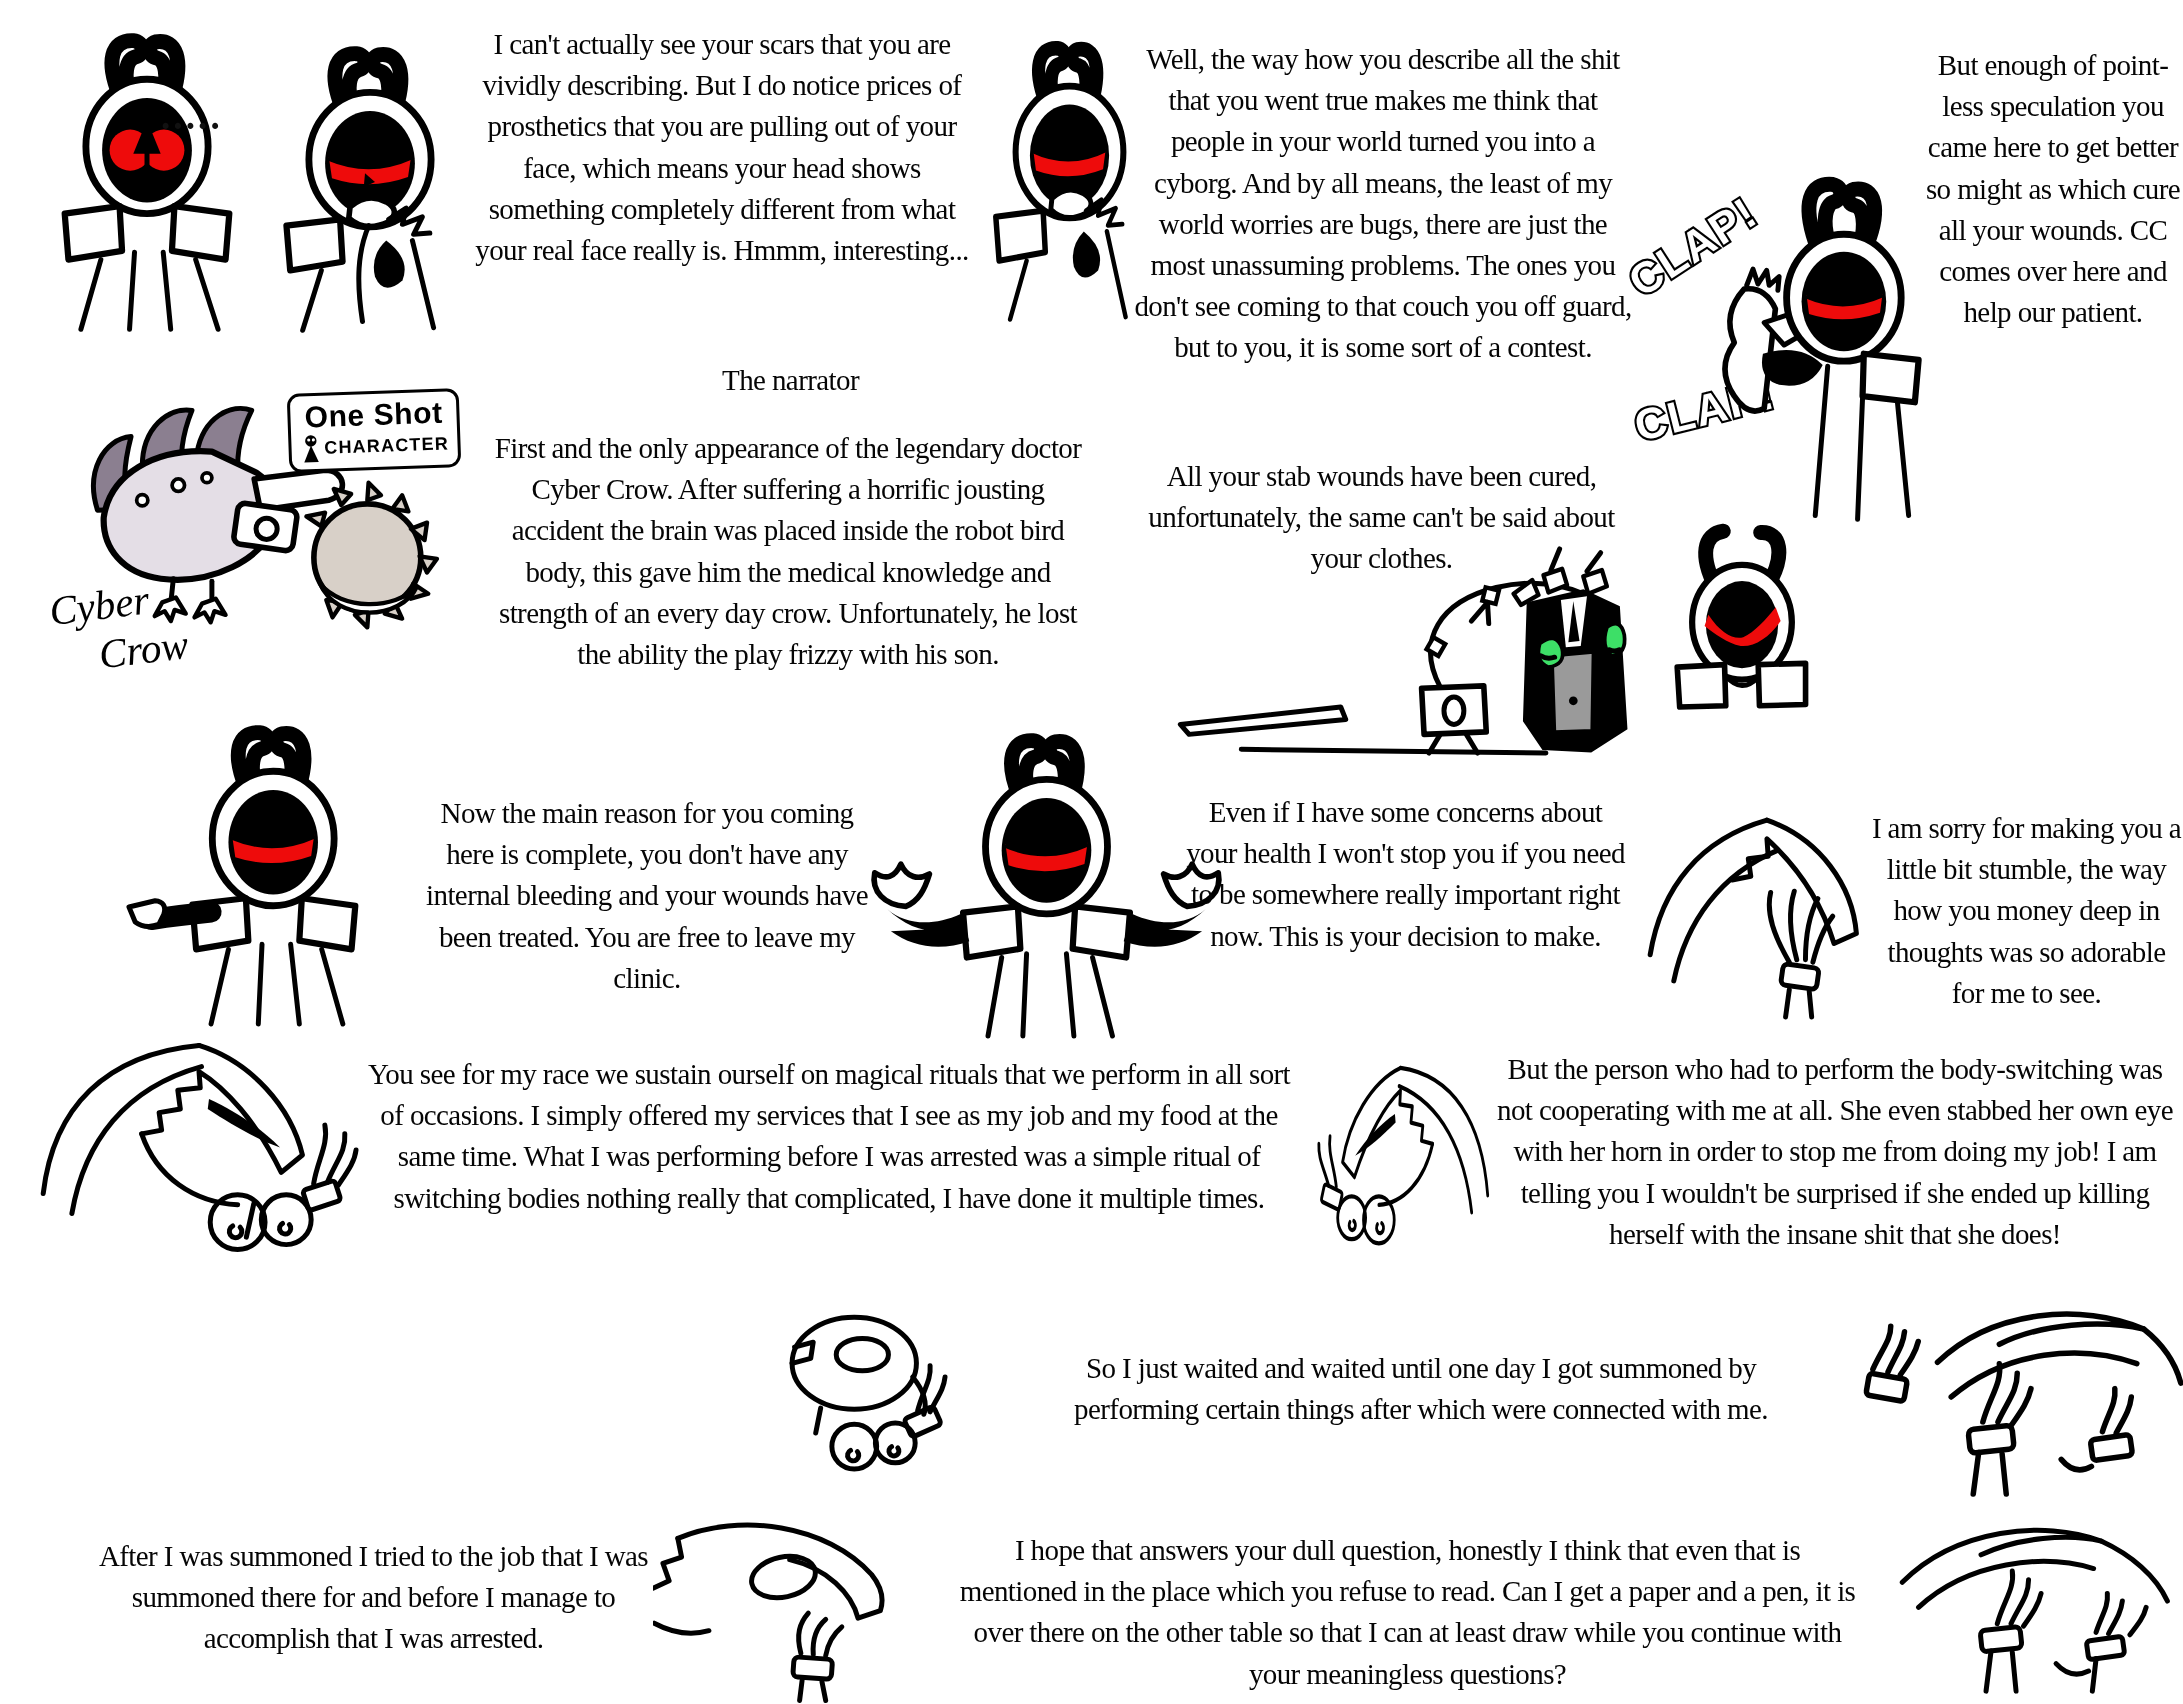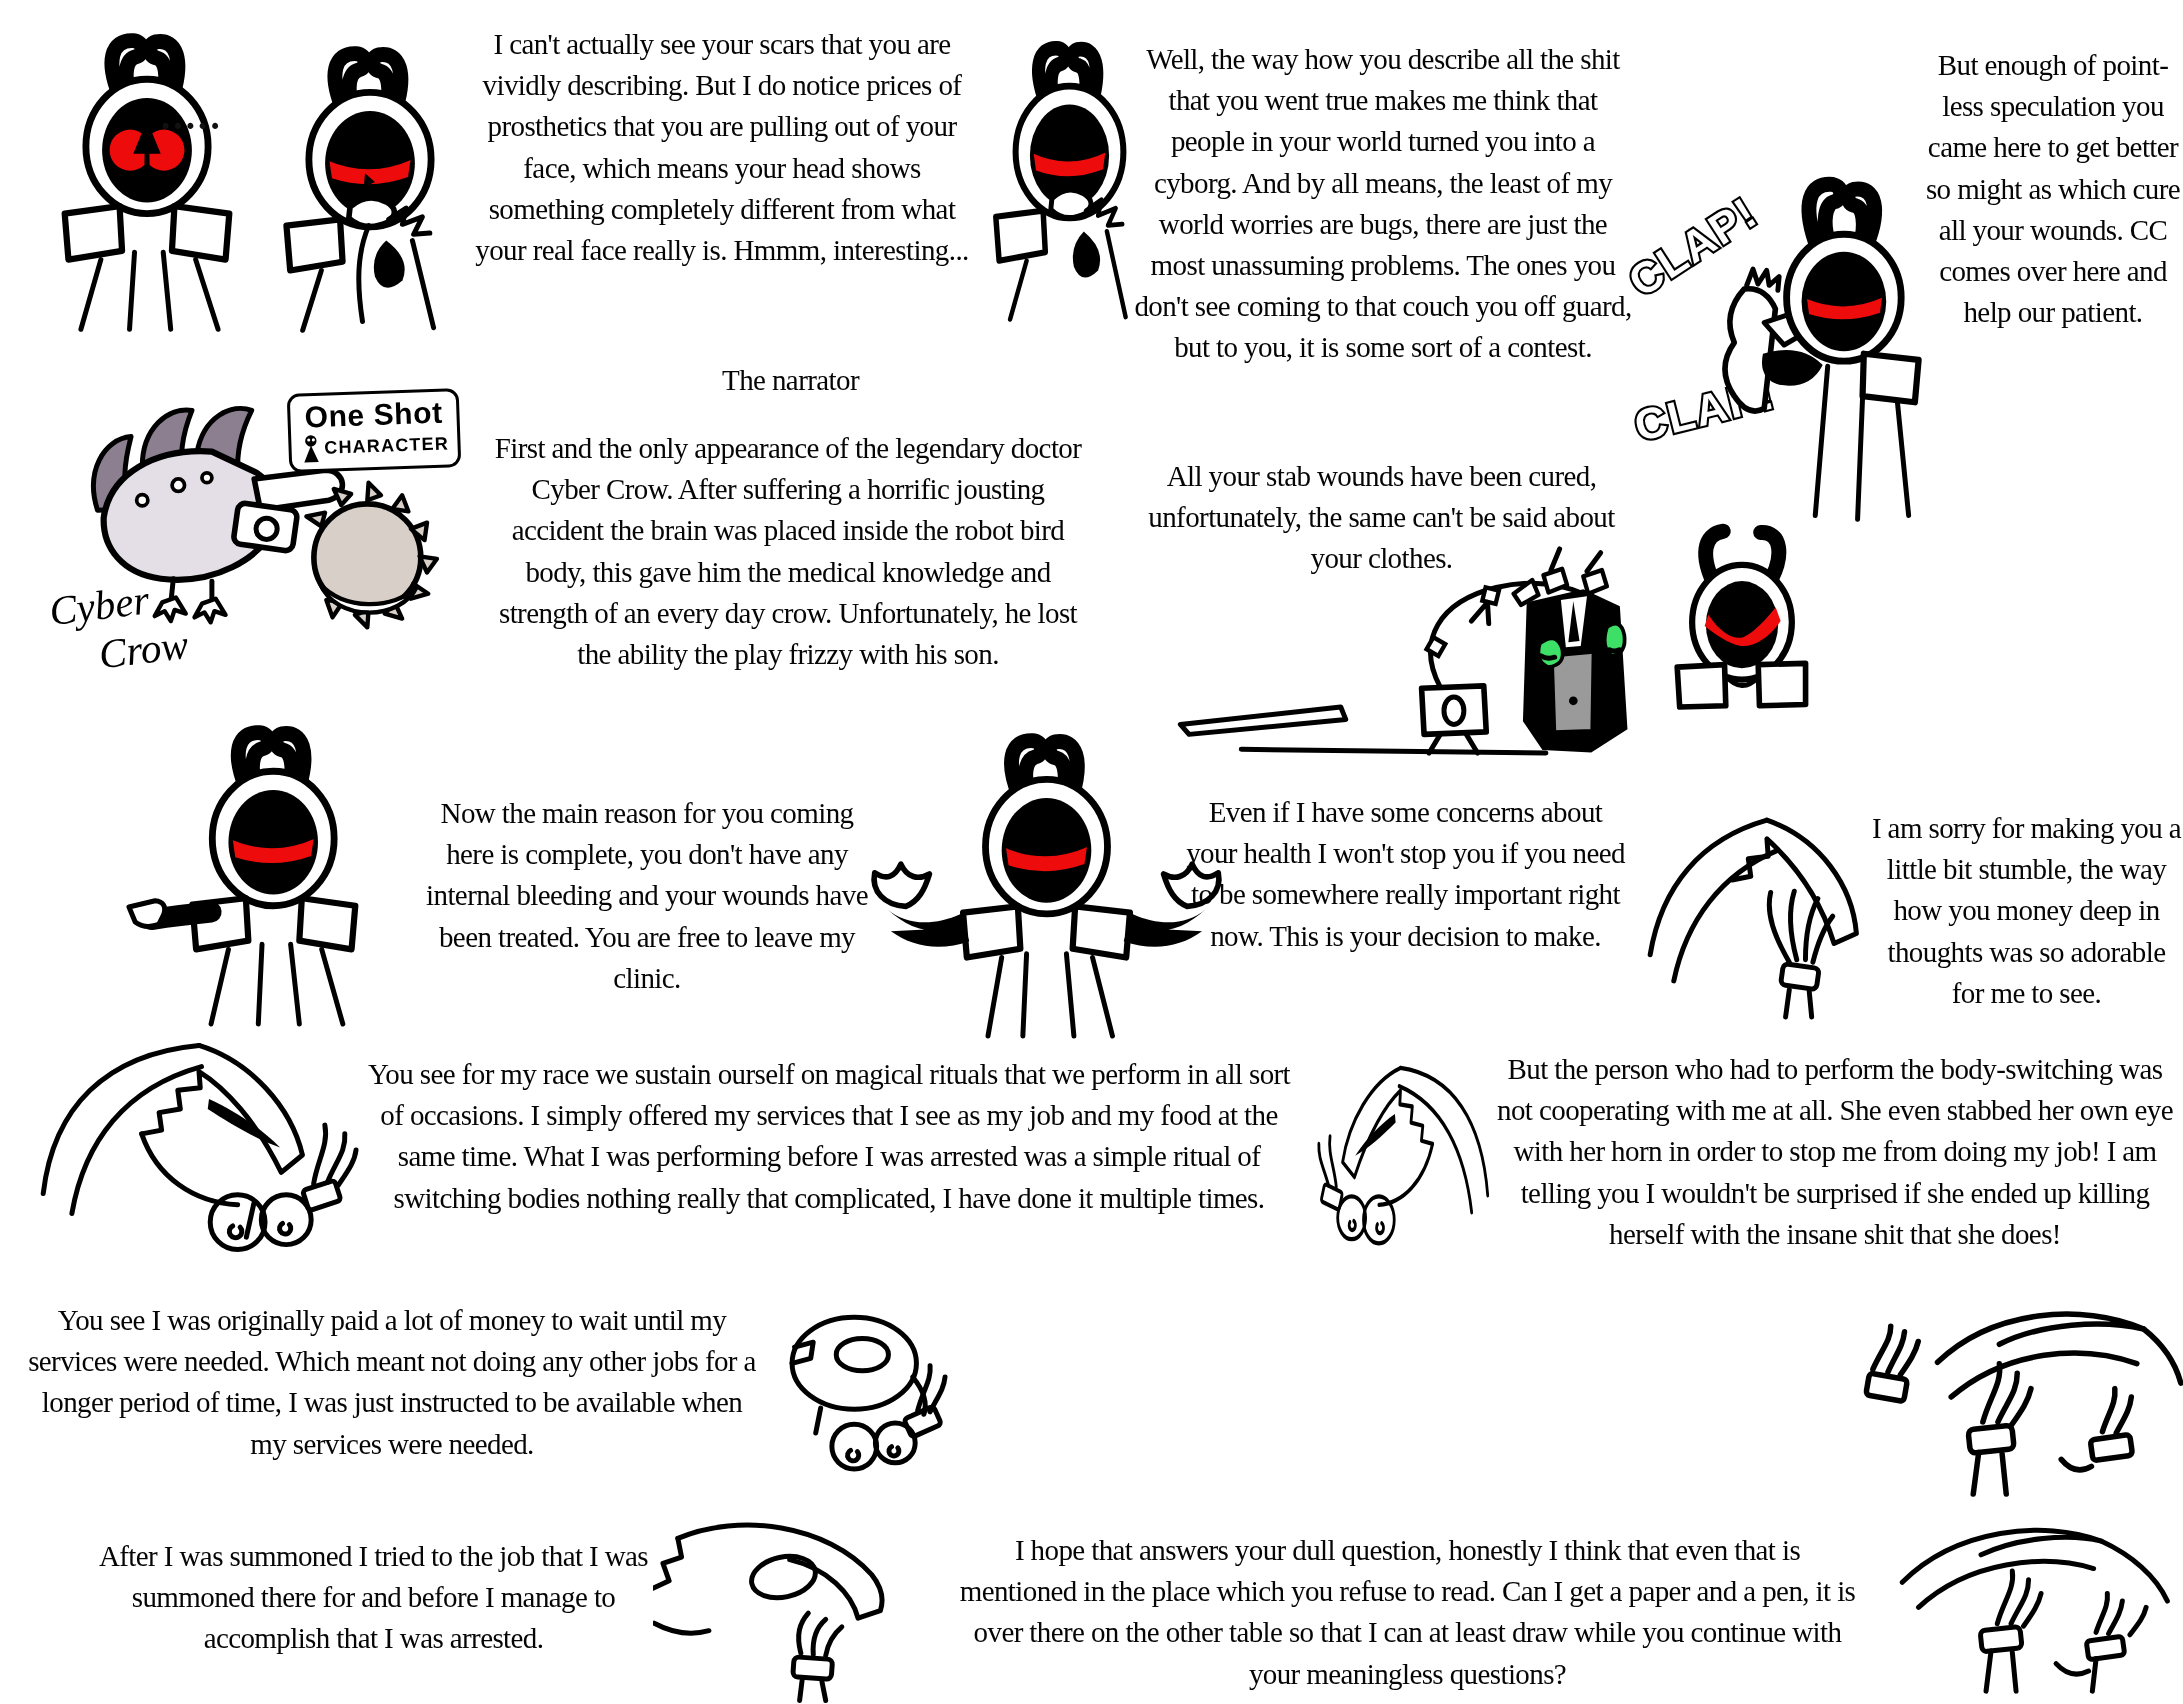--- a/index.html
+++ b/index.html
@@ -295,37 +295,37 @@
       <path class="sk" d="M322,318 a10,10 0 1 0 12,2"></path>
         <path class="sk" d="M402,314 a9,9 0 1 0 11,2"></path>
       <rect x="438" y="252" width="54" height="34" rx="6" class="sk" transform="rotate(-18 465 269)"></rect>
       <path class="sk" d="M452,250 C458,212 476,188 470,156"></path>
       <path class="sk" d="M474,248 C488,214 504,198 502,170"></path>
     </svg>
   </div>
 
   <div class="speech" style="left:1487px;top:1049px;width:696px">But the person who had to perform the body-switching was not cooperating with me at all. She even stabbed her own eye with her horn in order to stop me from doing my job! I am telling you I wouldn't be surprised if she ended up killing herself with the insane shit that she does!</div>
 
-  <div class="speech" style="left:26px;top:1300px;width:732px">You see I was originally paid a lot of money to wait until my services were needed. Which meant not doing any other jobs for a longer period of time, I was just instructed to be available when my services were needed.</div>
 
   <svg class="char" style="left:761px;top:1290px" width="189" height="220" viewBox="0 0 304 354" preserveAspectRatio="none">
     <ellipse class="sk" cx="150" cy="118" rx="100" ry="74"></ellipse>
     <ellipse class="sk" cx="163" cy="104" rx="42" ry="26"></ellipse>
     <path class="sk" d="M54,92 l30,-8 l-4,26 l-30,8"></path>
     <path class="sk" d="M244,140 C262,162 268,182 262,200"></path>
     <circle class="sk" cx="150" cy="252" r="36"></circle>
       <circle class="sk" cx="216" cy="246" r="32"></circle>
     <path class="sk" d="M144,258 a9,9 0 1 0 11,2"></path>
       <path class="sk" d="M210,252 a8,8 0 1 0 10,2"></path>
     <path class="sk" d="M96,190 L88,230"></path>
     <rect x="234" y="196" width="52" height="32" rx="6" class="sk" transform="rotate(-24 260 212)"></rect>
     <path class="sk" d="M252,194 C260,162 274,146 272,122"></path>
     <path class="sk" d="M272,196 C284,172 294,160 296,140"></path>
   </svg>
 
+  <div class="speech" style="left:1027px;top:1348px;width:788px">So I just waited and waited until one day I got summoned by performing certain things after which were connected with me.</div>
 
   <svg class="char" style="left:1855px;top:1286px" width="332" height="224" viewBox="0 0 483 323" preserveAspectRatio="none">
     <path class="sk" d="M120,110 C200,34 330,24 420,62 C360,48 270,54 210,84"></path>
     <path class="sk" d="M140,160 C220,92 330,84 410,112"></path>
     <path class="sk" d="M420,62 C448,84 466,110 474,140"></path>
     <path class="sk" d="M26,120 C40,90 52,78 52,58"></path>
       <path class="sk" d="M48,124 C60,98 70,86 72,66"></path>
     <path class="sk" d="M66,128 C80,108 88,96 92,80"></path>
     <rect x="18" y="130" width="56" height="32" rx="6" class="sk" transform="rotate(10 46 146)"></rect>
     <path class="sk" d="M186,196 C196,160 214,140 210,112"></path>

